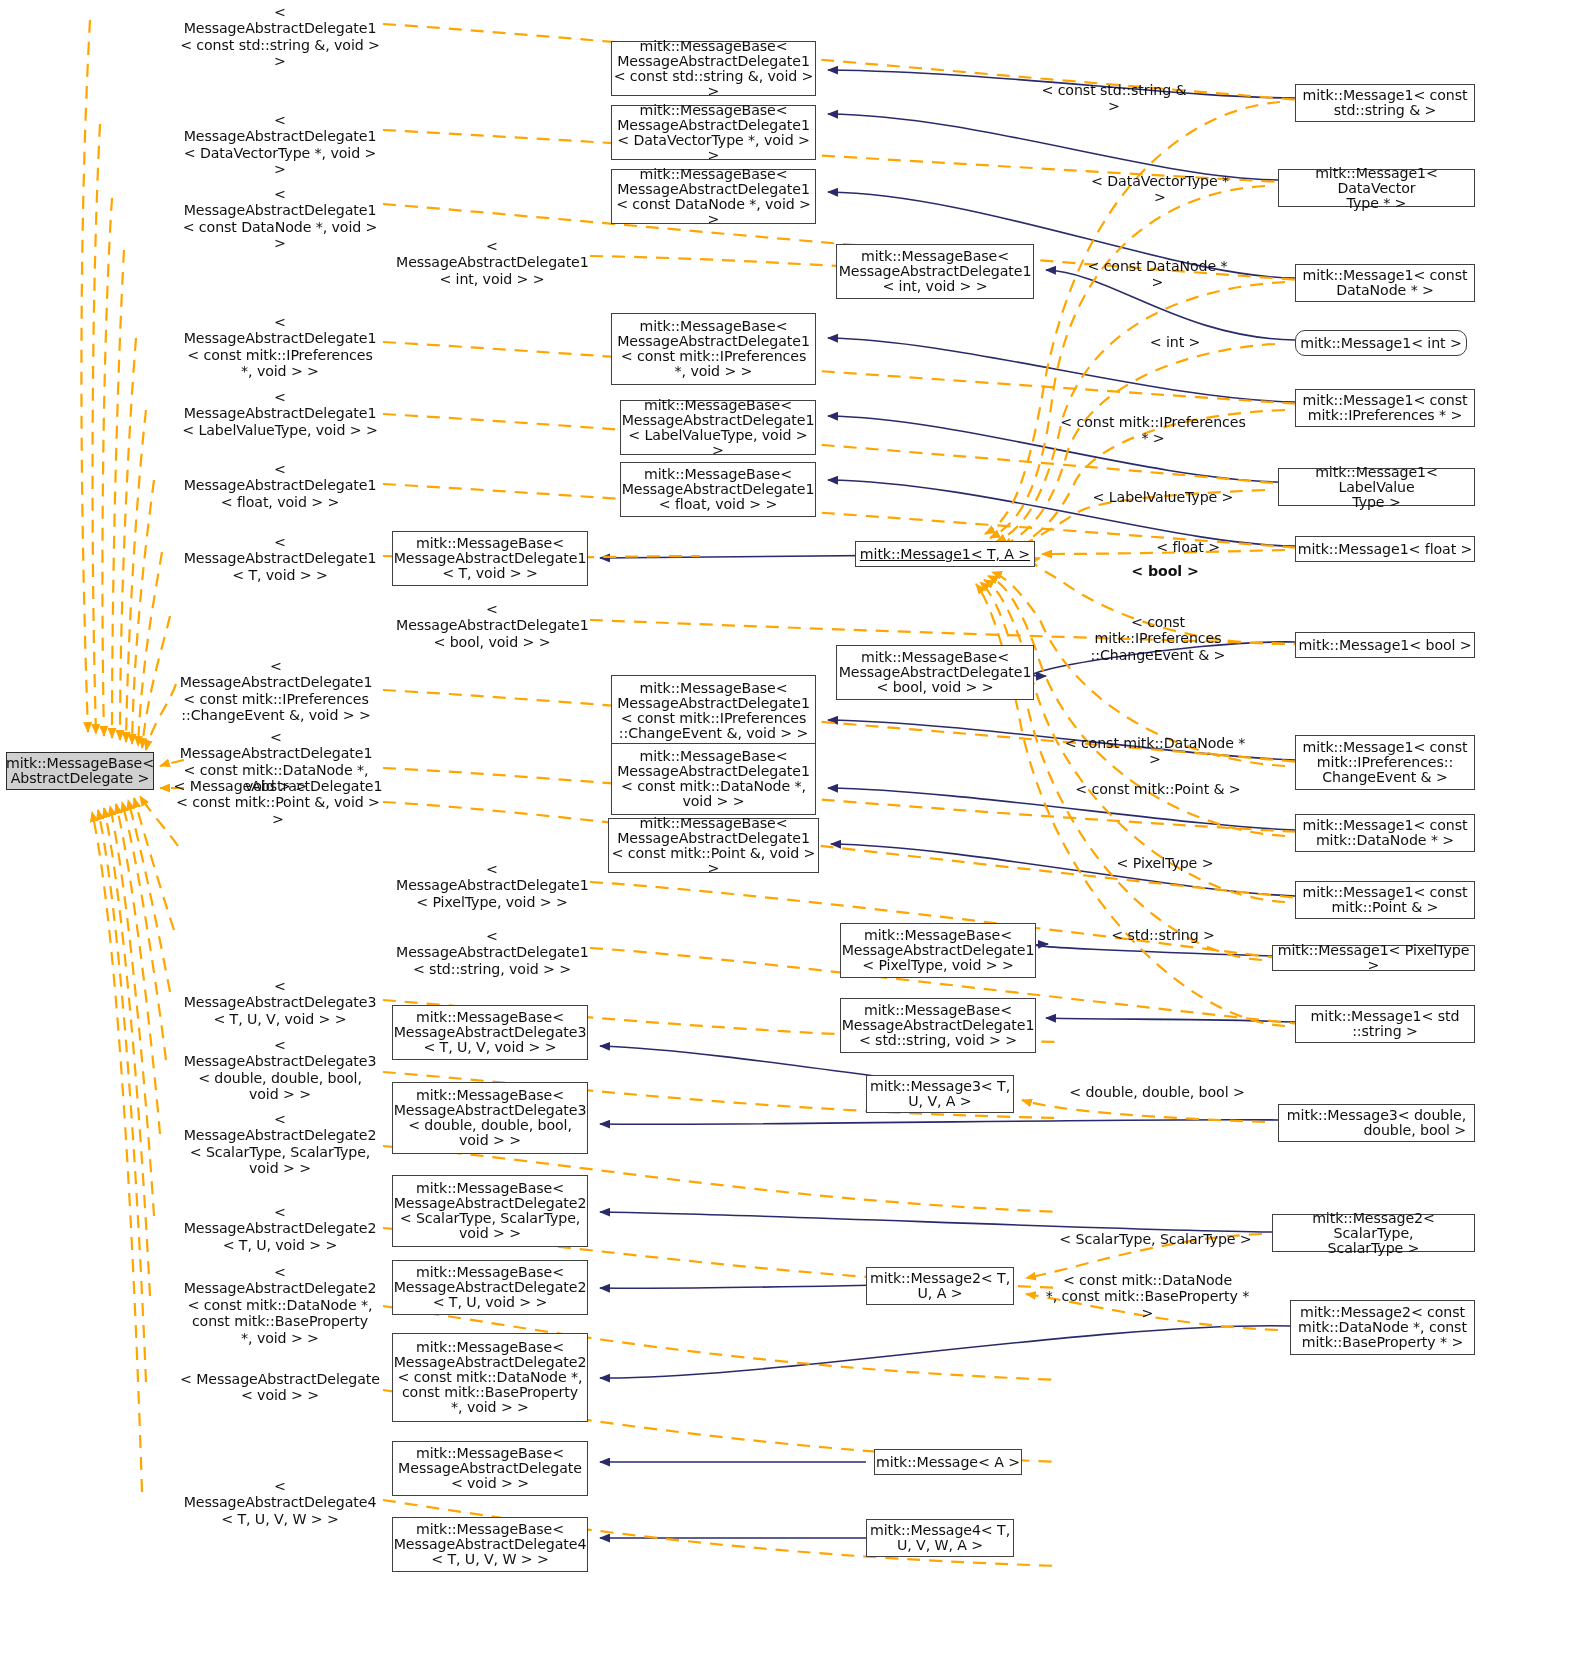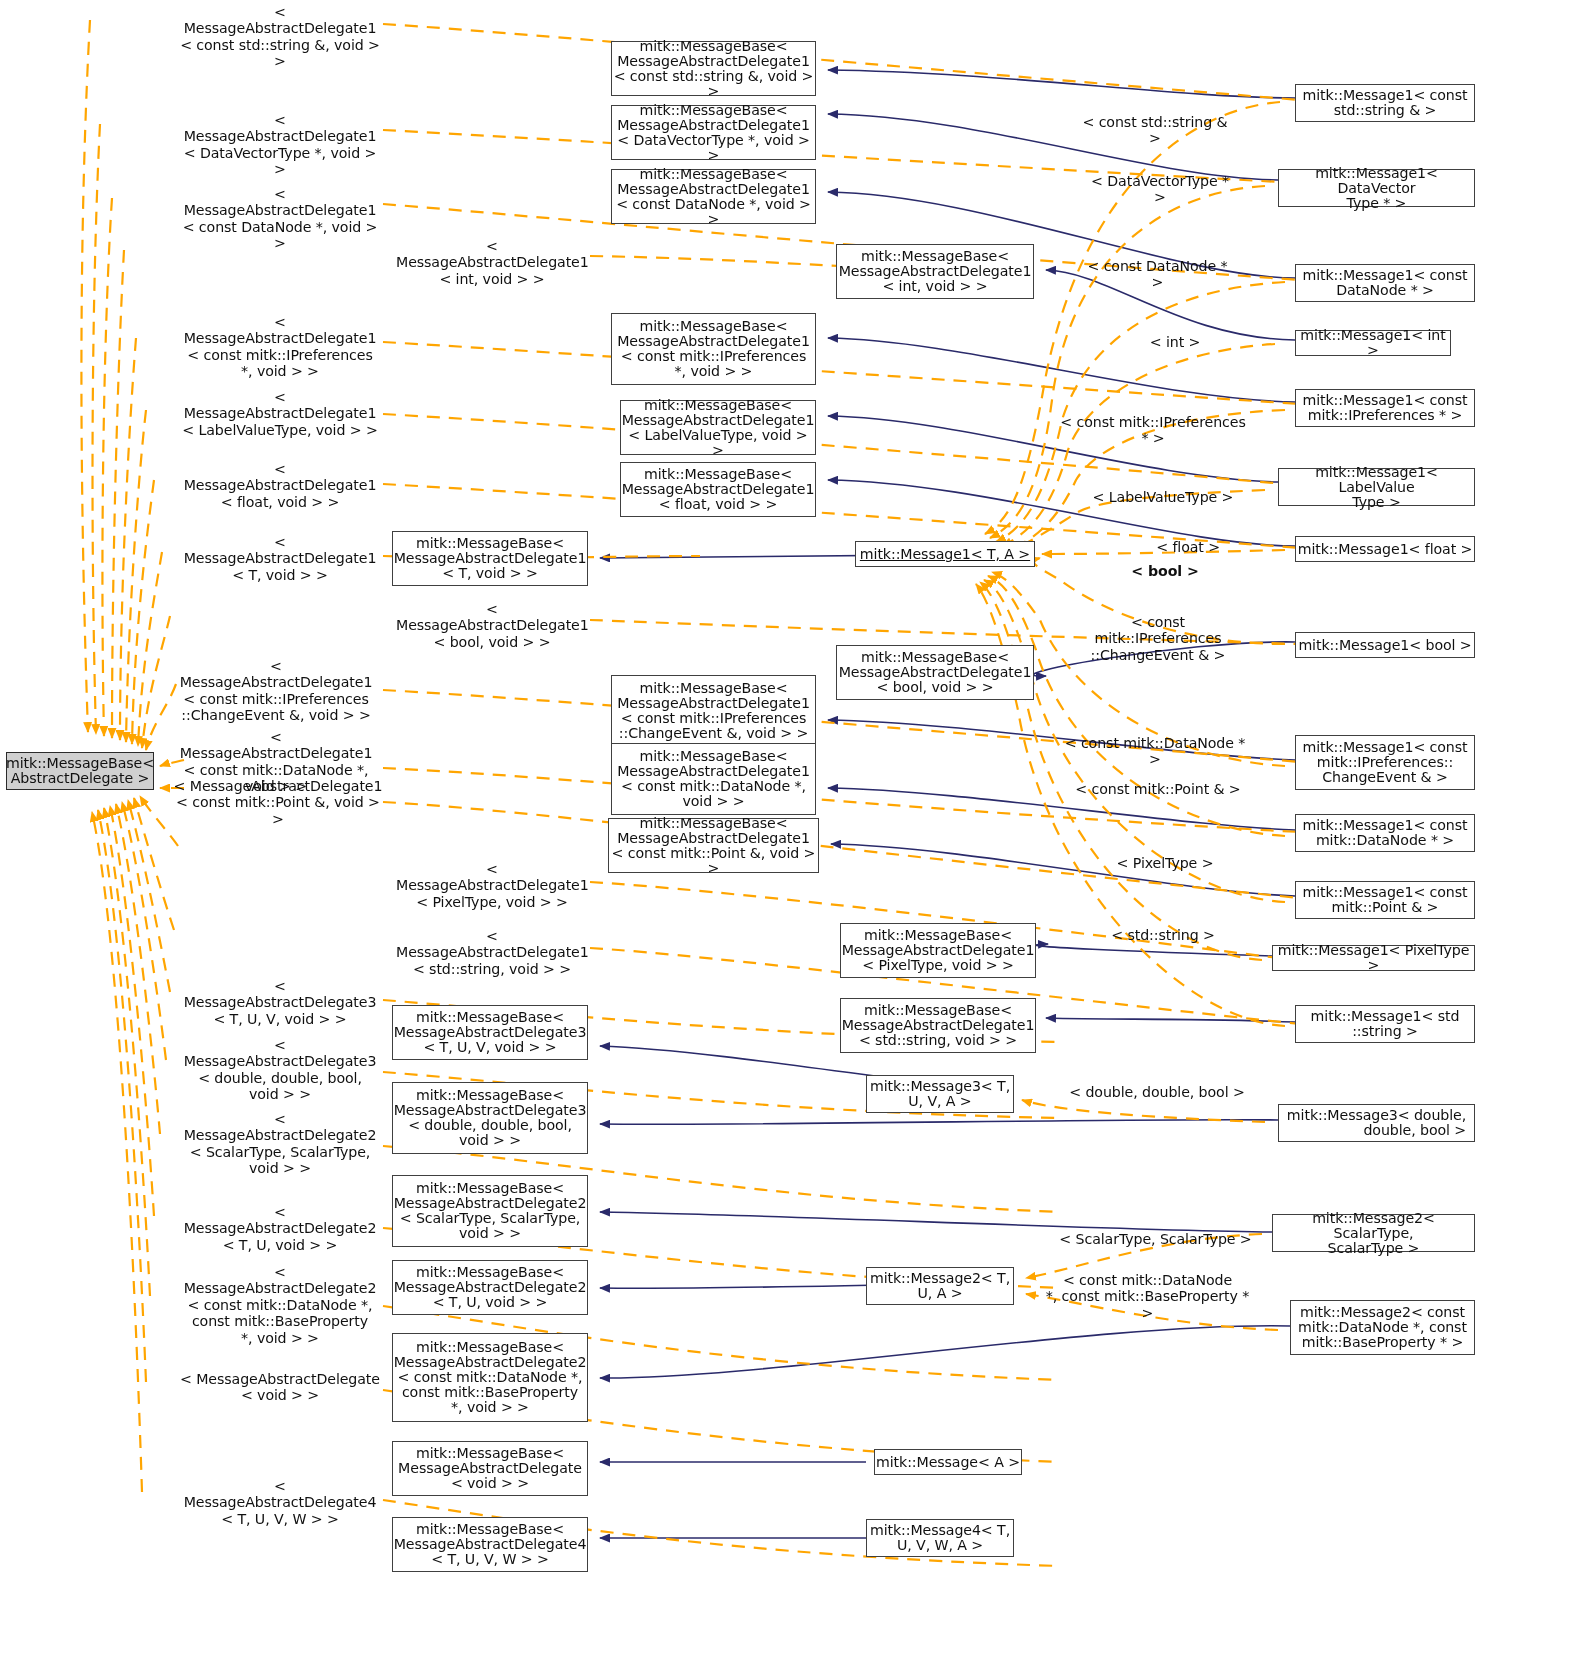--- a/index.html
+++ b/index.html
@@ -239,21 +239,21 @@
 U, A &gt;</div>
       <div class="node" style="left: 874px; top: 1449px; width: 148px; height: 26px;">mitk::Message&lt; A &gt;</div>
       <div class="node" style="left: 866px; top: 1519px; width: 148px; height: 38px;">mitk::Message4&lt; T,
 U, V, W, A &gt;</div>
       <div class="node" style="left: 1295px; top: 84px; width: 180px; height: 38px;">mitk::Message1&lt; const
 std::string &amp; &gt;</div>
       <div class="node" style="left: 1278px; top: 169px; width: 197px; height: 38px;">mitk::Message1&lt; DataVector
 Type * &gt;</div>
       <div class="node" style="left: 1295px; top: 264px; width: 180px; height: 38px;">mitk::Message1&lt; const
 DataNode * &gt;</div>
-      <div class="node" style="left: 1295px; top: 330px; width: 156px; height: 26px;">mitk::Message1&lt; int &gt;</div>
+      <div class="node" style="left: 1295px; top: 330px; width: 172px; height: 26px; border-radius: 10px;">mitk::Message1&lt; int &gt;</div>
       <div class="node" style="left: 1295px; top: 389px; width: 180px; height: 38px;">mitk::Message1&lt; const
 mitk::IPreferences * &gt;</div>
       <div class="node" style="left: 1278px; top: 468px; width: 197px; height: 38px;">mitk::Message1&lt; LabelValue
 Type &gt;</div>
       <div class="node" style="left: 1295px; top: 536px; width: 180px; height: 26px;">mitk::Message1&lt; float &gt;</div>
       <div class="node" style="left: 1295px; top: 632px; width: 180px; height: 26px;">mitk::Message1&lt; bool &gt;</div>
       <div class="node" style="left: 1295px; top: 735px; width: 180px; height: 55px;">mitk::Message1&lt; const
 mitk::IPreferences::
 ChangeEvent &amp; &gt;</div>
       <div class="node" style="left: 1295px; top: 814px; width: 180px; height: 38px;">mitk::Message1&lt; const
@@ -315,21 +315,21 @@
       <div class="elabel" style="left: 180px; top: 1204px; width: 200px;">&lt; MessageAbstractDelegate2
 &lt; T, U, void &gt; &gt;</div>
       <div class="elabel" style="left: 180px; top: 1264px; width: 200px;">&lt; MessageAbstractDelegate2
 &lt; const mitk::DataNode *,
 const mitk::BaseProperty
 *, void &gt; &gt;</div>
       <div class="elabel" style="left: 180px; top: 1371px; width: 200px;">&lt; MessageAbstractDelegate
 &lt; void &gt; &gt;</div>
       <div class="elabel" style="left: 180px; top: 1478px; width: 200px;">&lt; MessageAbstractDelegate4
 &lt; T, U, V, W &gt; &gt;</div>
-      <div class="elabel" style="left: 1075px; top: 82px; width: 160px; margin-top: 32px;">&lt; const std::string &amp; &gt;</div>
+      <div class="elabel" style="left: 1034px; top: 82px; width: 160px;">&lt; const std::string &amp; &gt;</div>
       <div class="elabel" style="left: 1085px; top: 173px; width: 150px;">&lt; DataVectorType * &gt;</div>
       <div class="elabel" style="left: 1080px; top: 258px; width: 155px;">&lt; const DataNode * &gt;</div>
       <div class="elabel" style="left: 1120px; top: 334px; width: 110px;">&lt; int &gt;</div>
       <div class="elabel" style="left: 1058px; top: 414px; width: 190px;">&lt; const mitk::IPreferences * &gt;</div>
       <div class="elabel" style="left: 1088px; top: 489px; width: 150px;">&lt; LabelValueType &gt;</div>
       <div class="elabel" style="left: 1110px; top: 539px; width: 110px; text-align: right;">&lt; float &gt;</div>
       <div class="elabel" style="left: 1110px; top: 563px; width: 110px; font-weight: bold;">&lt; bool &gt;</div>
       <div class="elabel" style="left: 1068px; top: 614px; width: 180px;">&lt; const mitk::IPreferences
 ::ChangeEvent &amp; &gt;</div>
       <div class="elabel" style="left: 1060px; top: 735px; width: 190px;">&lt; const mitk::DataNode * &gt;</div>

